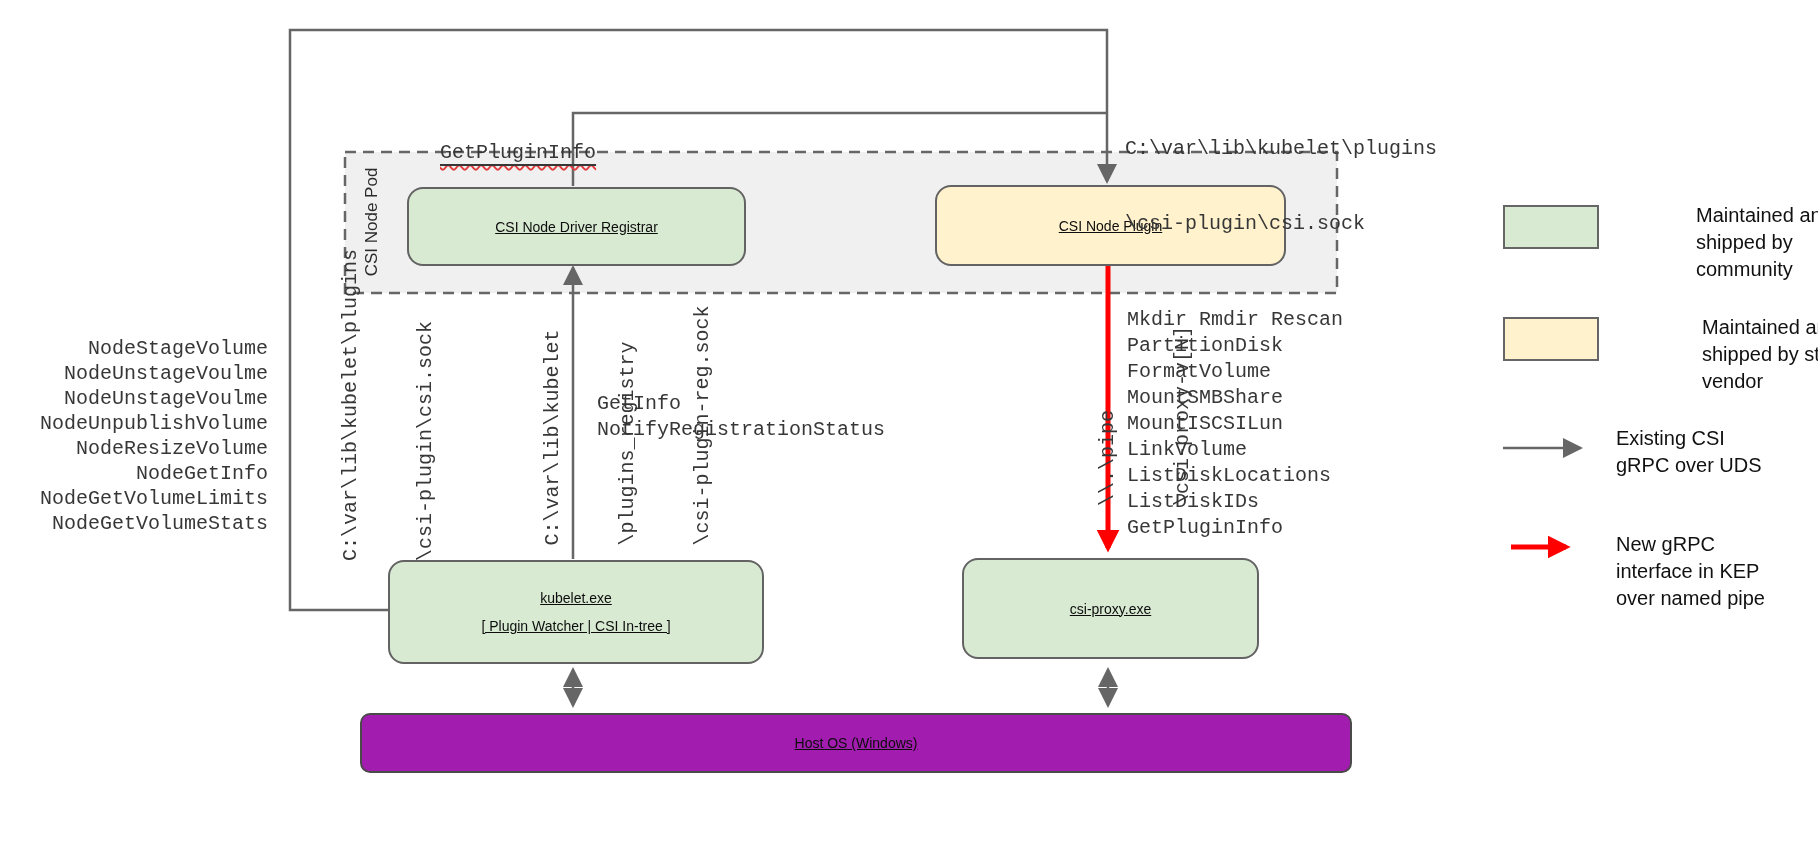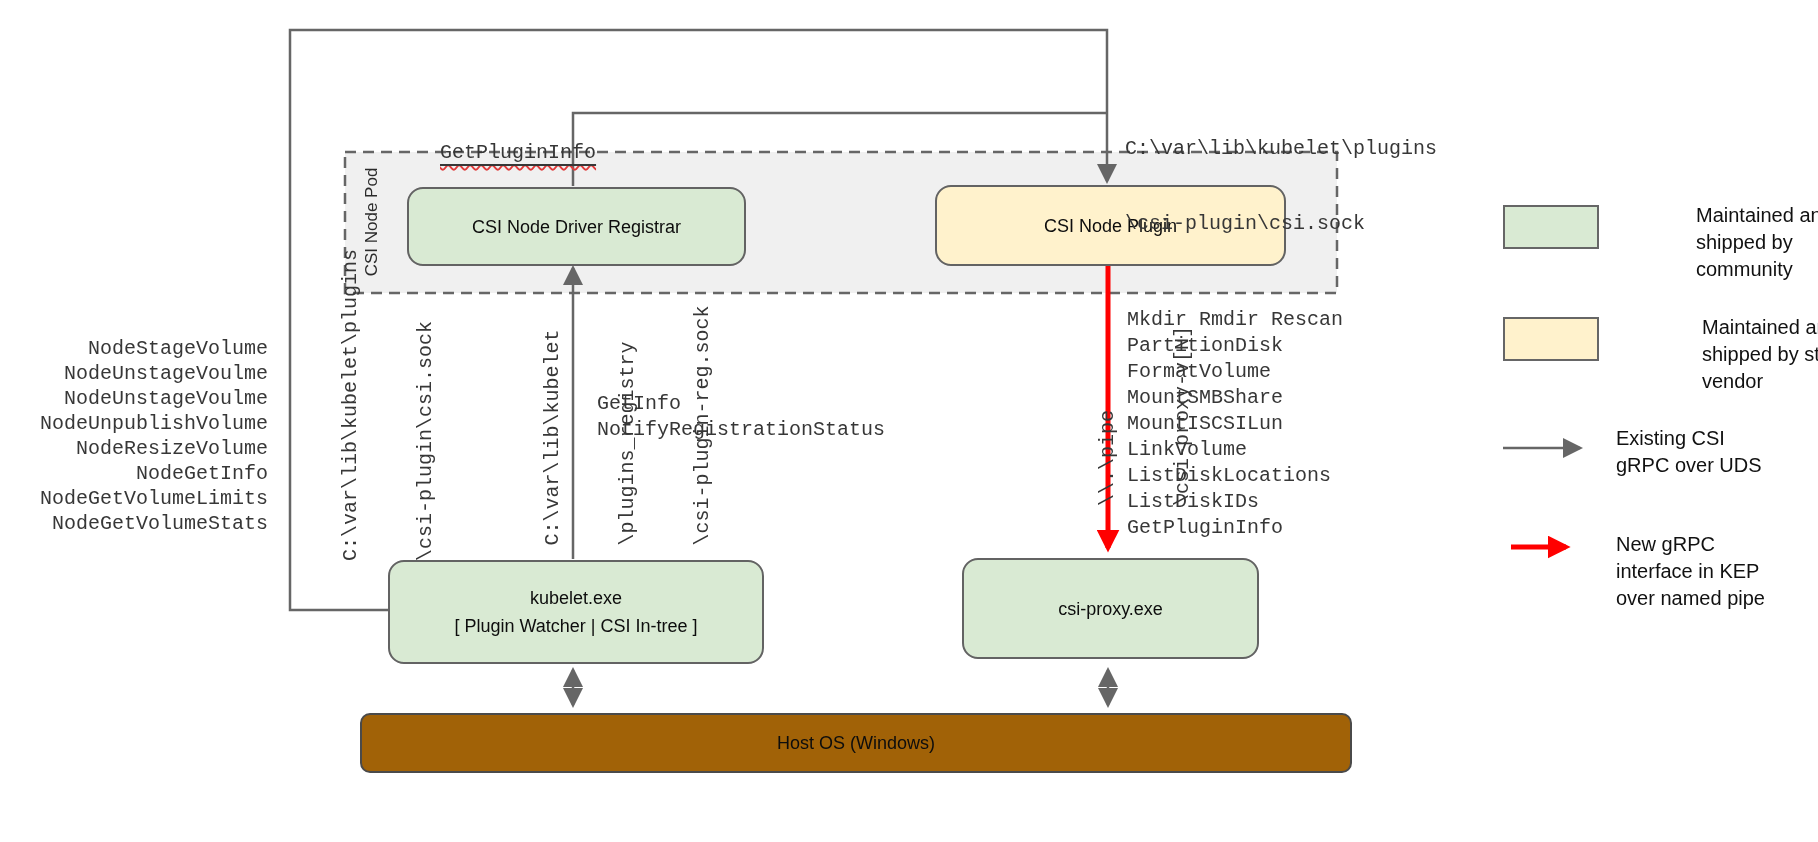--- a/index.html
+++ b/index.html
@@ -4,24 +4,24 @@
 <style>
   html,body{margin:0;padding:0;background:#fff;}
   .stage{position:relative;width:1818px;height:842px;background:#fff;overflow:hidden;
          font-family:"Liberation Sans",sans-serif;}
   .stage svg.overlay{position:absolute;left:0;top:0;z-index:1;}
   .abs{position:absolute;}
   .mono{font-family:"Liberation Mono","DejaVu Sans Mono",monospace;color:#373737;
         font-size:20px;line-height:26px;white-space:pre;z-index:3;}
   .node{position:absolute;z-index:2;border:2.5px solid #636363;border-radius:16px;
         display:flex;align-items:center;justify-content:center;text-align:center;
-        font-size:18px;color:#0d0d0d;line-height:28px;}
+        font-size:14px;color:#0d0d0d;line-height:28px;text-decoration:underline;}
   .green{background:#d9ead3;}
   .yellow{background:#fff2cc;}
-  .blue{background:#a16207;border-radius:10px;border-color:#4a4a4a;}
+  .blue{background:#a21caf;border-radius:10px;border-color:#4a4a4a;}
   .rot{transform:rotate(-90deg);transform-origin:center center;z-index:3;}
   .list{z-index:3;}
   .right-align{text-align:right;}
   .podlabel{font-size:17px;color:#2b2b2b;text-align:center;white-space:nowrap;}
   .gpi-wavy{text-decoration-line:underline;text-decoration-style:wavy;
             text-decoration-color:#e03a3a;text-underline-offset:6px;text-decoration-thickness:2px;}
   .gpi-solid{text-decoration-line:underline;text-decoration-style:solid;
              text-decoration-color:#373737;text-decoration-thickness:1.5px;}
   .legend-label{font-size:20px;line-height:27px;color:#111;z-index:3;}
   .swatch{position:absolute;width:92px;height:40px;border:2.5px solid #666;z-index:2;}

